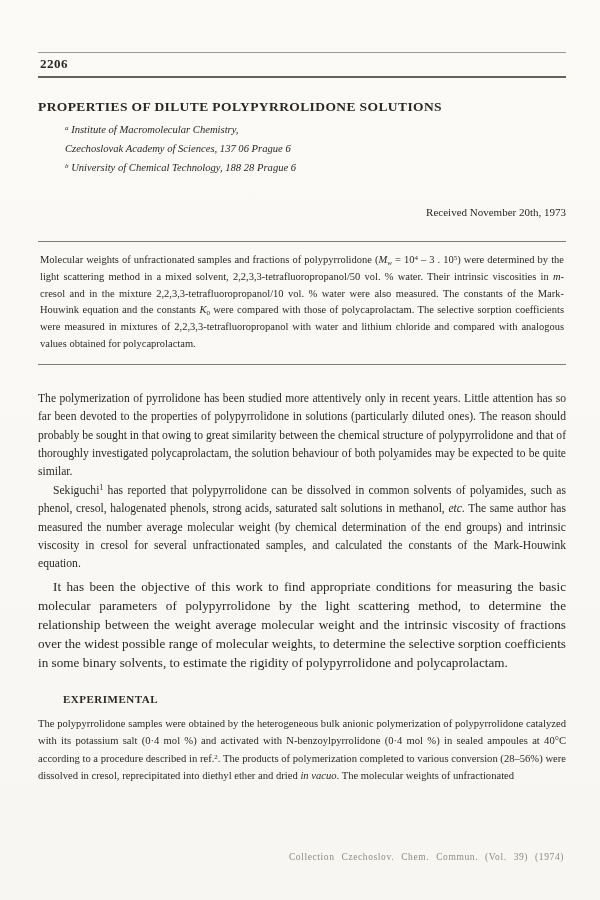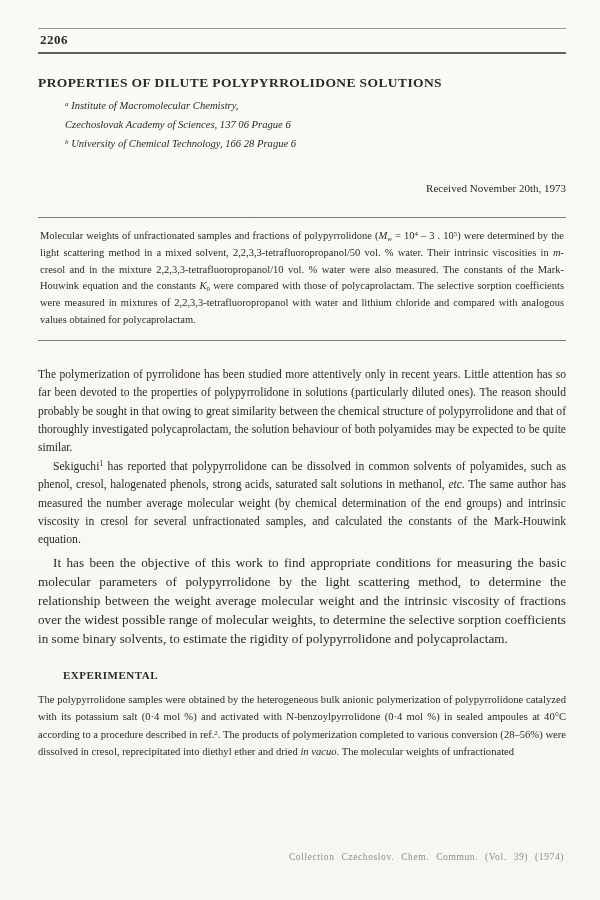--- a/index.html
+++ b/index.html
@@ -6,21 +6,21 @@
   body{
     width:600px;height:900px;
     background:var(--paper,#faf9f6);
     font-family:"Liberation Serif","DejaVu Serif",serif;
     color:var(--ink,#2c2925);
   }
   .page{
     position:relative;
     box-sizing:border-box;
     width:600px;height:900px;
-    padding:28px 34px 0 38px;
+    padding:52px 34px 0 38px;
     overflow:hidden;
     background:linear-gradient(180deg, #fbfaf7 0%, #f9f8f4 55%, #f7f6f2 100%);
   }
   .rule{border:0;height:1px;background:var(--rule,#4a463f);}
   .rule-header-top{opacity:.55;}
   .rule-header-bottom{height:2px;opacity:.85;}
   .page-number{
     font-size:13px;font-weight:bold;letter-spacing:.5px;
     padding:3px 0 4px 2px;
   }
@@ -88,21 +88,21 @@
     <div class="page-number">2206</div>
     <div class="rule rule-header-bottom"></div>
   </div>
 
   <h1 class="title">PROPERTIES OF DILUTE POLYPYRROLIDONE SOLUTIONS</h1>
 
 
   <div class="affiliations">
     <p class="affil"><span class="seg-sup seg-i">a</span><span class="seg-i"> Institute of Macromolecular Chemistry,</span></p>
     <p class="affil"><span class="seg-i">Czechoslovak Academy of Sciences, 137 06 Prague 6</span></p>
-    <p class="affil"><span class="seg-sup seg-i">b</span><span class="seg-i"> University of Chemical Technology, 166 28 Prague 6</span></p>
+    <p class="affil"><span class="seg-sup seg-i">b</span><span class="seg-i"> University of Chemical Technology, 188 28 Prague 6</span></p>
   </div>
 
   <p class="received">Received November 20th, 1973</p>
 
   <div class="abstract">
     <div class="rule rule-abs"></div>
     <p class="abstract-text"><span>Molecular weights of unfractionated samples and fractions of polypyrrolidone (</span><span class="seg-i">M</span><span class="seg-sub seg-i">w</span><span> = 10</span><span class="seg-sup">4</span><span> – 3 . 10</span><span class="seg-sup">5</span><span>) were determined by the light scattering method in a mixed solvent, 2,2,3,3-tetrafluoropropanol/50 vol. % water. Their intrinsic viscosities in </span><span class="seg-i">m</span><span>-cresol and in the mixture 2,2,3,3-tetrafluoropropanol/10 vol. % water were also measured. The constants of the Mark-Houwink equation and the constants </span><span class="seg-i">K</span><span class="seg-sub">0</span><span> were compared with those of polycaprolactam. The selective sorption coefficients were measured in mixtures of 2,2,3,3-tetrafluoropropanol with water and lithium chloride and compared with analogous values obtained for polycaprolactam.</span></p>
     <div class="rule rule-abs"></div>
   </div>
 

